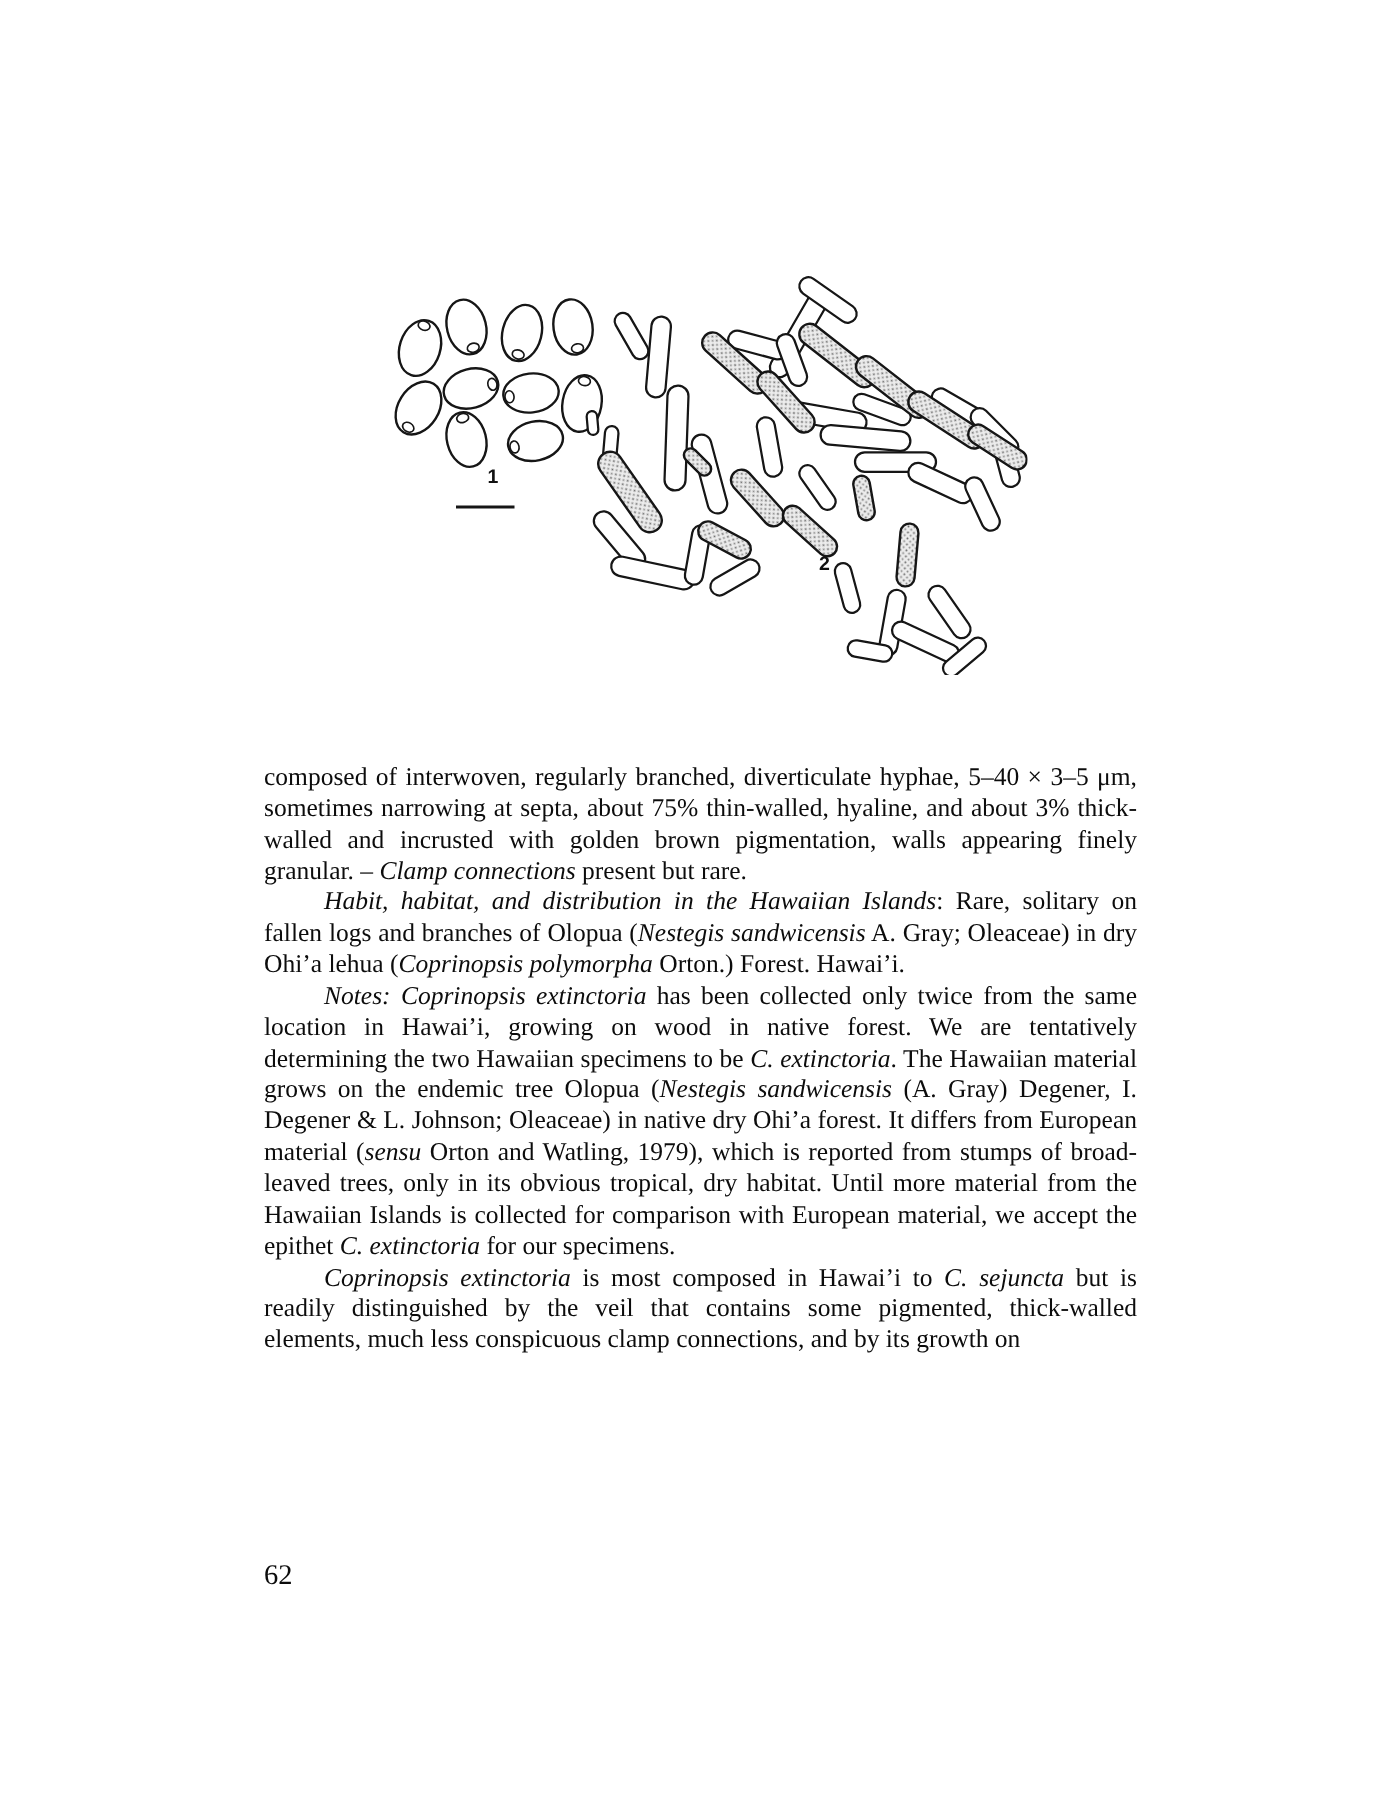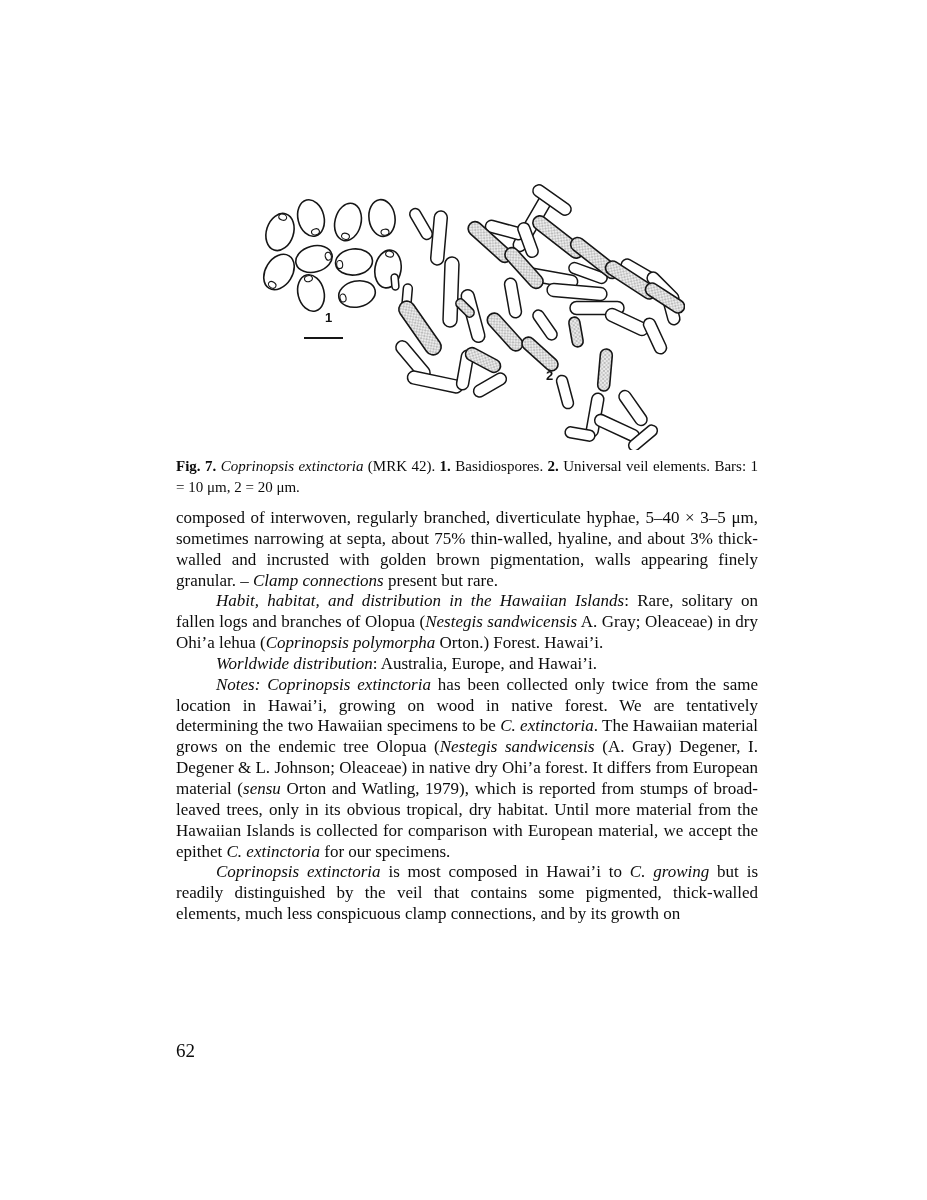--- a/index.html
+++ b/index.html
@@ -237,25 +237,23 @@
 
       <g>
         <line x1="61" y1="158" x2="100" y2="158" stroke="#161616" stroke-width="2"></line>
       </g>
 
       <text class="figlabel" x="82" y="142">1</text>
       <text class="figlabel" x="303" y="200">2</text>
     </svg>
   </div>
 
-  <div class="caption"><span class="bold">Fig. 7. </span><span class="italic">Coprinopsis extinctoria</span><span> (MRK 42). </span><span class="bold">1.</span><span> Basidiospores. </span><span class="bold">2.</span><span> Universal veil elements. Bars: 1 = 10 μm, 2 = 20 μm.</span></div>
 
   <div class="content">
     <p class="para"><span>composed of interwoven, regularly branched, diverticulate hyphae, 5–40 × 3–5 μm, sometimes narrowing at septa, about 75% thin-walled, hyaline, and about 3% thick-walled and incrusted with golden brown pigmentation, walls appearing finely granular. – </span><span class="italic">Clamp connections</span><span> present but rare.</span></p>
     <p class="para ind"><span class="italic">Habit, habitat, and distribution in the Hawaiian Islands</span><span>: Rare, solitary on fallen logs and branches of Olopua (</span><span class="italic">Nestegis sandwicensis</span><span> A. Gray; Oleaceae) in dry Ohi’a lehua (</span><span class="italic">Coprinopsis polymorpha</span><span> Orton.) Forest. Hawai’i.</span></p>
-    <p class="para ind"><span class="italic">Worldwide distribution</span><span>: Australia, Europe, and Hawai’i.</span></p>
     <p class="para ind"><span class="italic">Notes: Coprinopsis extinctoria</span><span> has been collected only twice from the same location in Hawai’i, growing on wood in native forest. We are tentatively determining the two Hawaiian specimens to be </span><span class="italic">C. extinctoria</span><span>. The Hawaiian material grows on the endemic tree Olopua (</span><span class="italic">Nestegis sandwicensis</span><span> (A. Gray) Degener, I. Degener &amp; L. Johnson; Oleaceae) in native dry Ohi’a forest. It differs from European material (</span><span class="italic">sensu</span><span> Orton and Watling, 1979), which is reported from stumps of broad-leaved trees, only in its obvious tropical, dry habitat. Until more material from the Hawaiian Islands is collected for comparison with European material, we accept the epithet </span><span class="italic">C. extinctoria</span><span> for our specimens.</span></p>
-    <p class="para ind"><span class="italic">Coprinopsis extinctoria</span><span> is most composed in Hawai’i to </span><span class="italic">C. growing</span><span> but is readily distinguished by the veil that contains some pigmented, thick-walled elements, much less conspicuous clamp connections, and by its growth on</span></p>
+    <p class="para ind"><span class="italic">Coprinopsis extinctoria</span><span> is most composed in Hawai’i to </span><span class="italic">C. sejuncta</span><span> but is readily distinguished by the veil that contains some pigmented, thick-walled elements, much less conspicuous clamp connections, and by its growth on</span></p>
   </div>
 
   <div class="pagenum">62</div>
 
 </div>
 
 </body></html>

